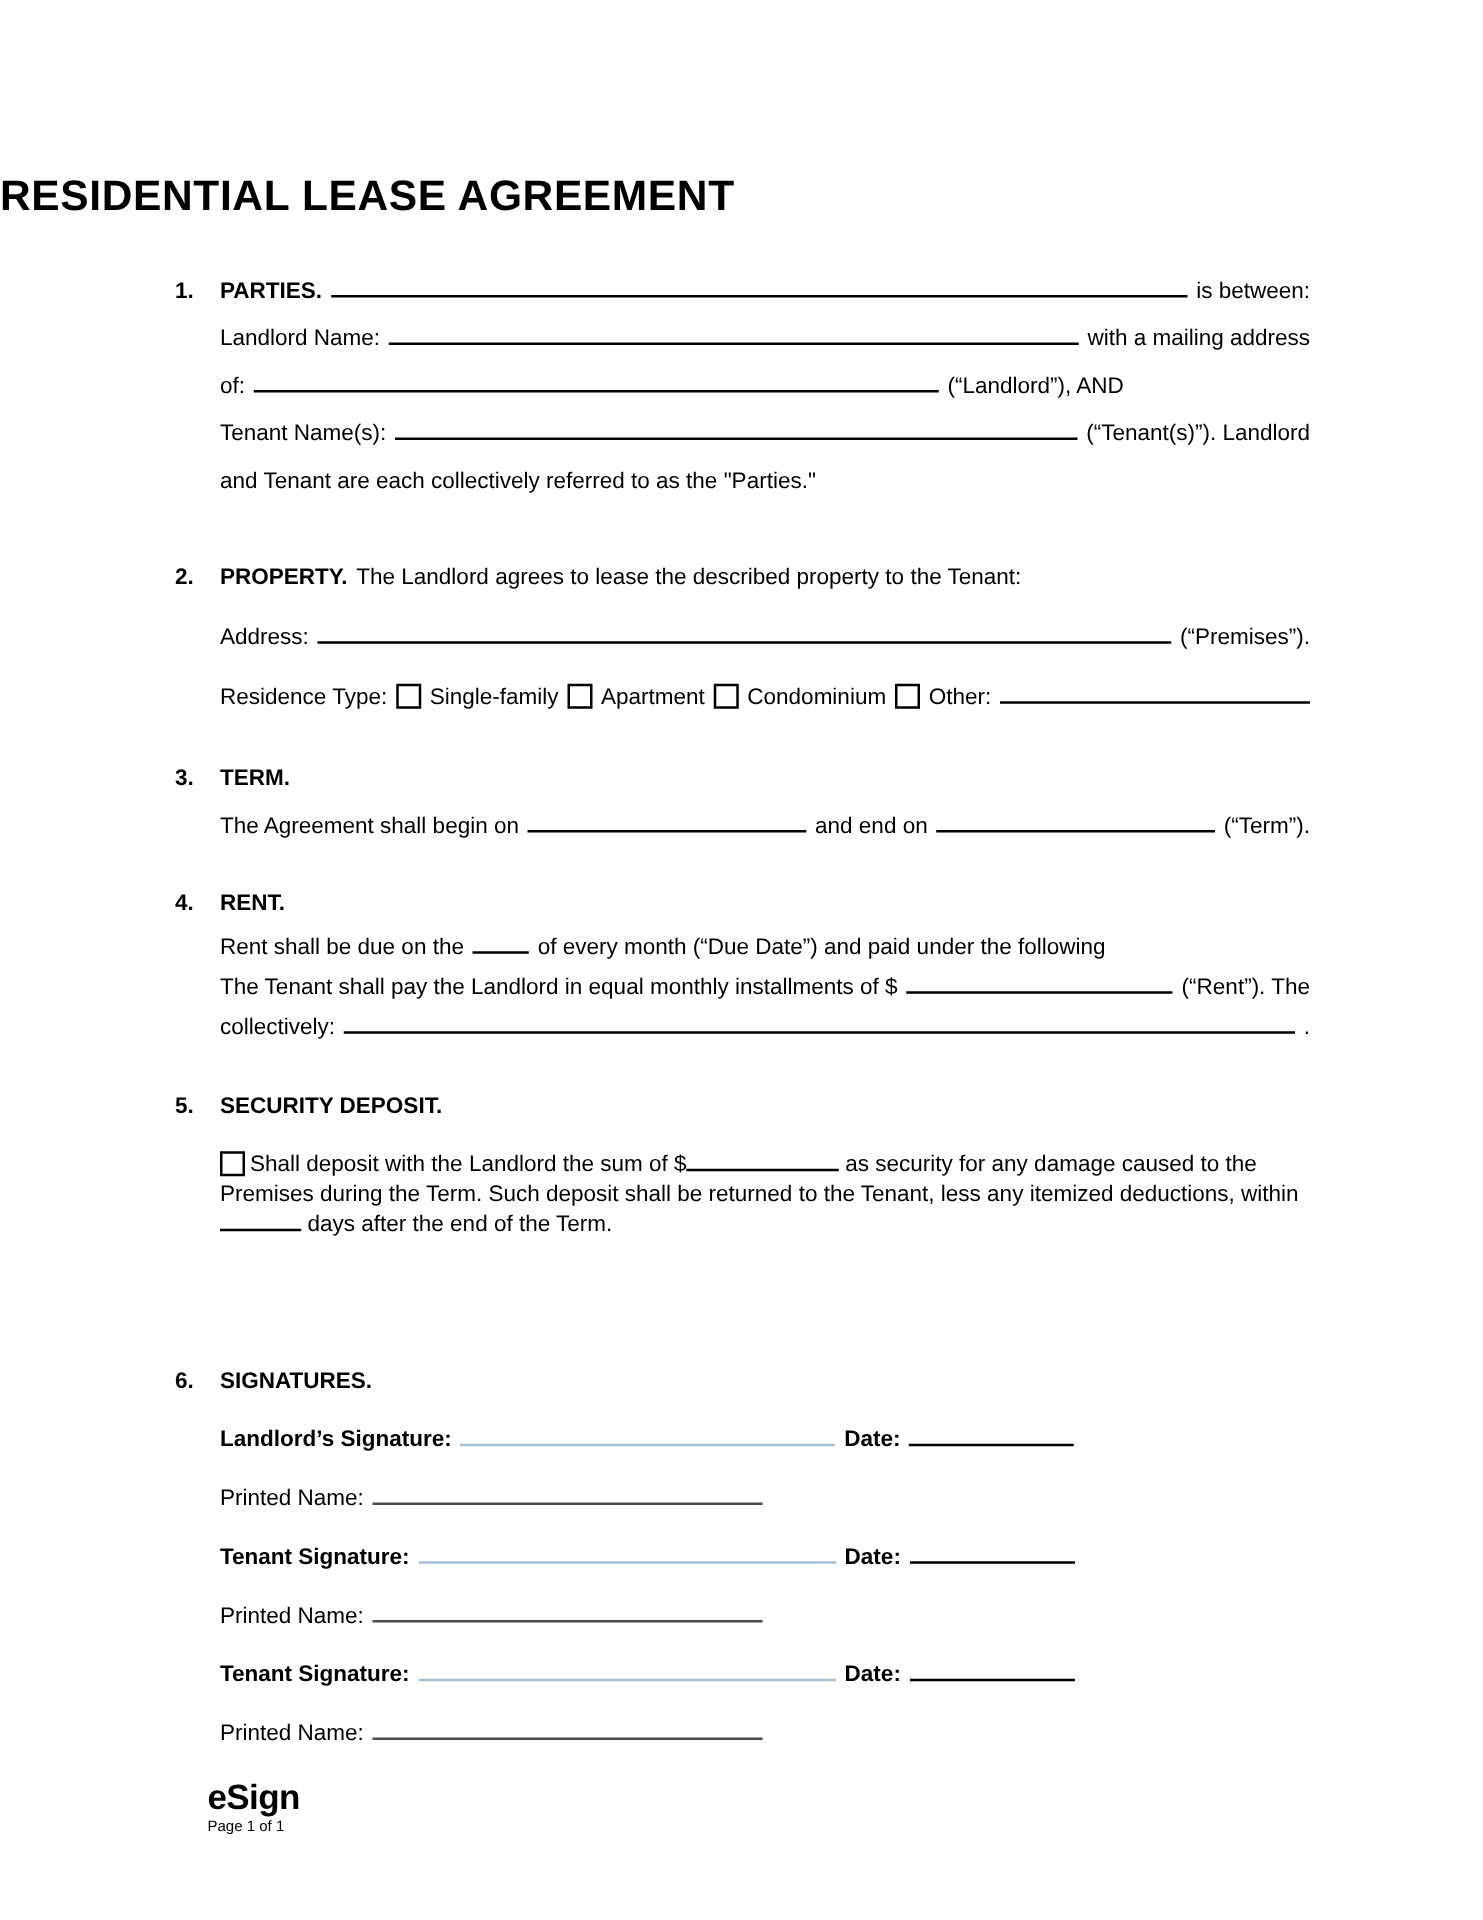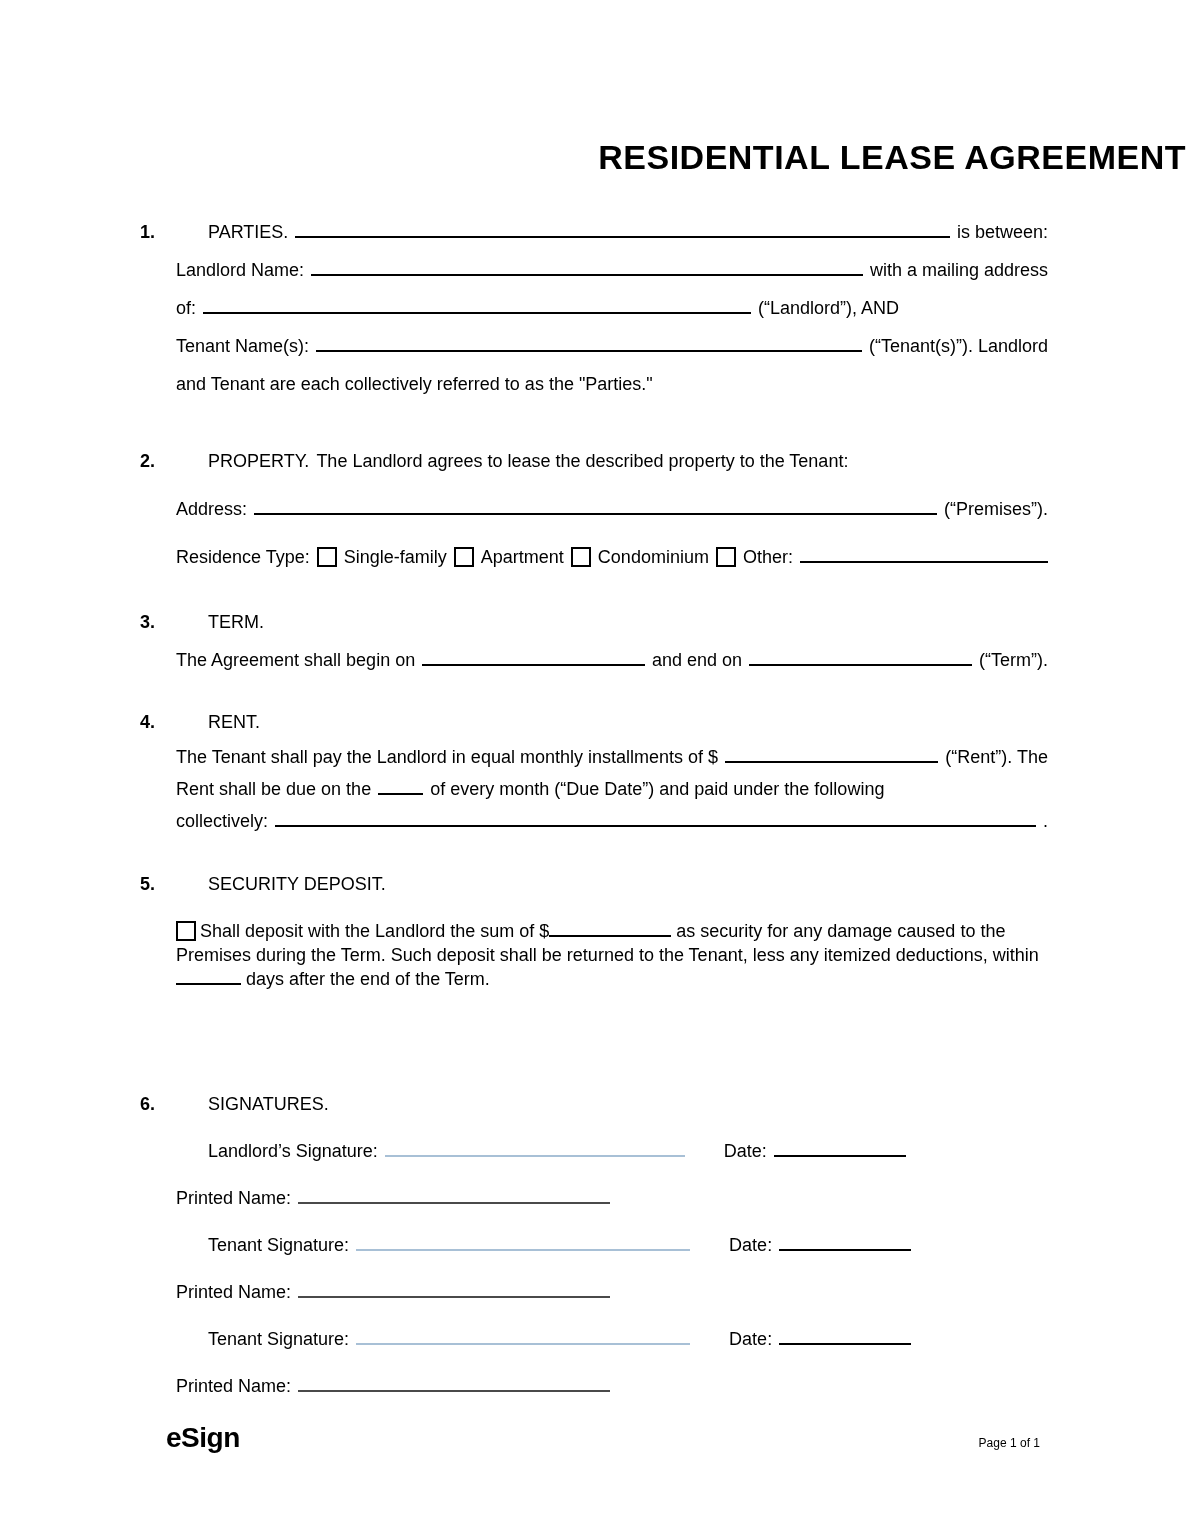--- a/index.html
+++ b/index.html
@@ -8,32 +8,32 @@
     position: relative;
     width: 1186px;
     height: 1536px;
     background: #ffffff;
     font-family: "Liberation Sans", sans-serif;
     color: #000;
     overflow: hidden;
   }
   .title {
     margin: 138px 0 0 0;
-    text-align: right;
+    text-align: left;
     font-size: 34px;
     font-weight: 700;
     letter-spacing: 0.5px;
   }
   .content {
     margin: 36px 138px 0 140px;
     font-size: 18px;
   }
   .sec { position: relative; padding-left: 36px; }
   .sec-num { position: absolute; left: 0; top: 0; font-weight: 700; line-height: 38px; }
-  .bold { font-weight: 400; margin-left: 32px; }
+  .bold { font-weight: 700; }
   .line {
     display: flex;
     align-items: baseline;
     gap: 7px;
     line-height: 38px;
     white-space: nowrap;
   }
   .blank {
     display: inline-block;
     border-bottom: 2px solid #000;
@@ -72,20 +72,21 @@
   .printed-row { margin-top: 9px; }
 
   .footer {
     position: absolute;
     top: 1422px;
     left: 166px;
     right: 146px;
     display: flex;
     justify-content: space-between;
     align-items: baseline;
+    flex-direction: column;
   }
   .esign-logo { font-size: 28px; font-weight: 700; letter-spacing: -0.5px; }
   .page-indicator { font-size: 12px; }
 </style>
 </head>
 <body>
 
 <div class="page">
 
   <h1 class="title">RESIDENTIAL LEASE AGREEMENT</h1>
@@ -157,28 +158,28 @@
         <span>(“Term”).</span>
       </div>
     </div>
 
     <div class="sec sec-rent">
       <span class="sec-num">4.</span>
       <div class="line">
         <span class="bold">RENT.</span>
       </div>
       <div class="line body-line">
-        <span>The Tenant shall pay the Landlord in equal monthly installments of $</span>
-        <span class="blank grow"></span>
-        <span>(“Rent”). The</span>
-      </div>
-      <div class="line body-line">
         <span>Rent shall be due on the</span>
         <span class="blank" style="width:45px"></span>
         <span>of every month (“Due Date”) and paid under the following</span>
+      </div>
+      <div class="line body-line">
+        <span>The Tenant shall pay the Landlord in equal monthly installments of $</span>
+        <span class="blank grow"></span>
+        <span>(“Rent”). The</span>
       </div>
       <div class="line body-line">
         <span>collectively:</span>
         <span class="blank grow"></span>
         <span>.</span>
       </div>
     </div>
 
     <div class="sec sec-security">
       <span class="sec-num">5.</span>

